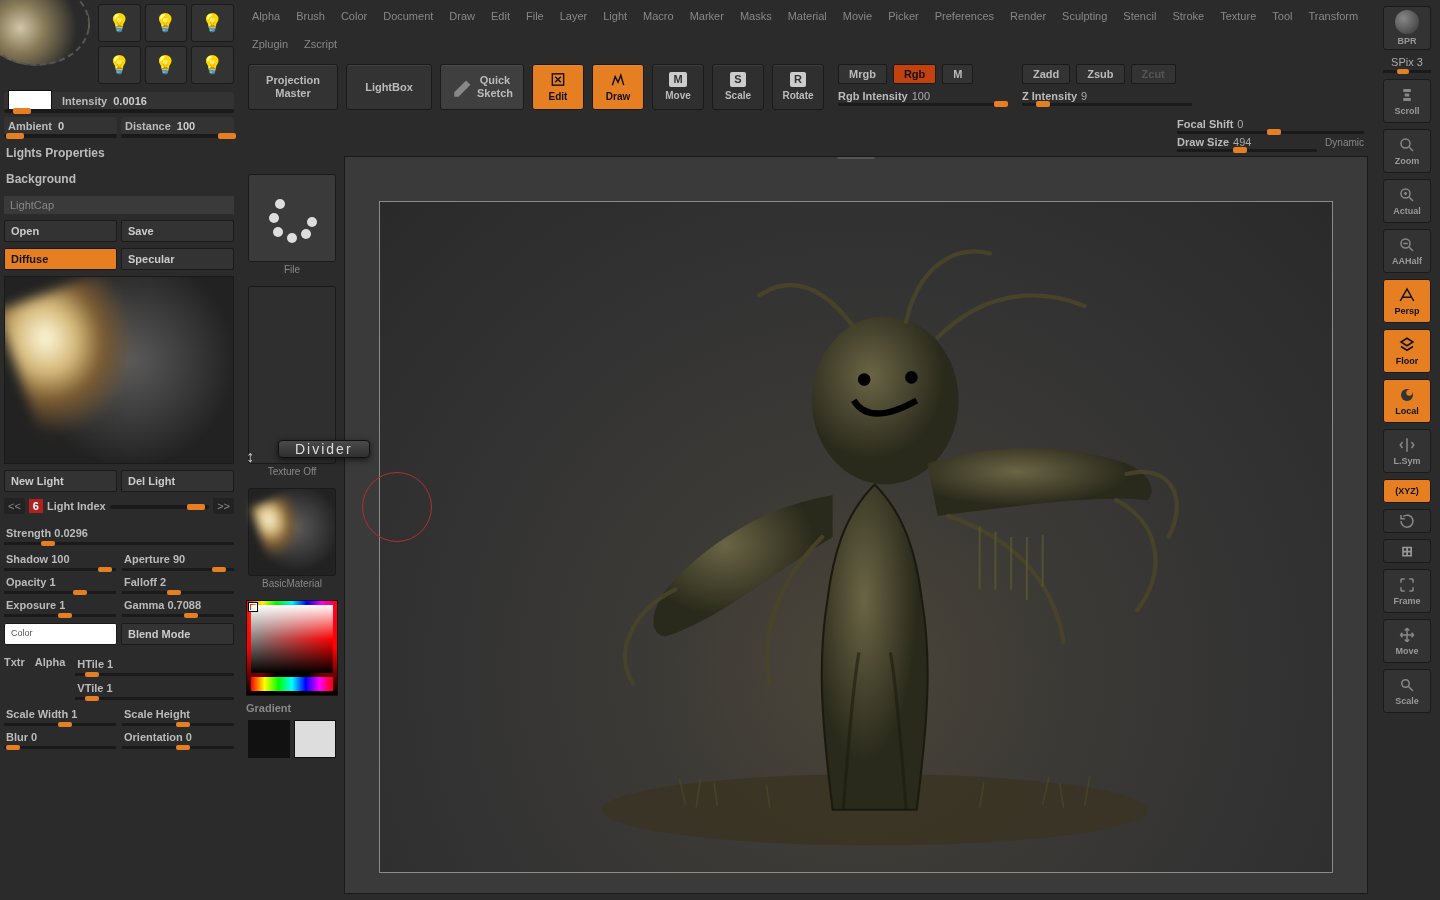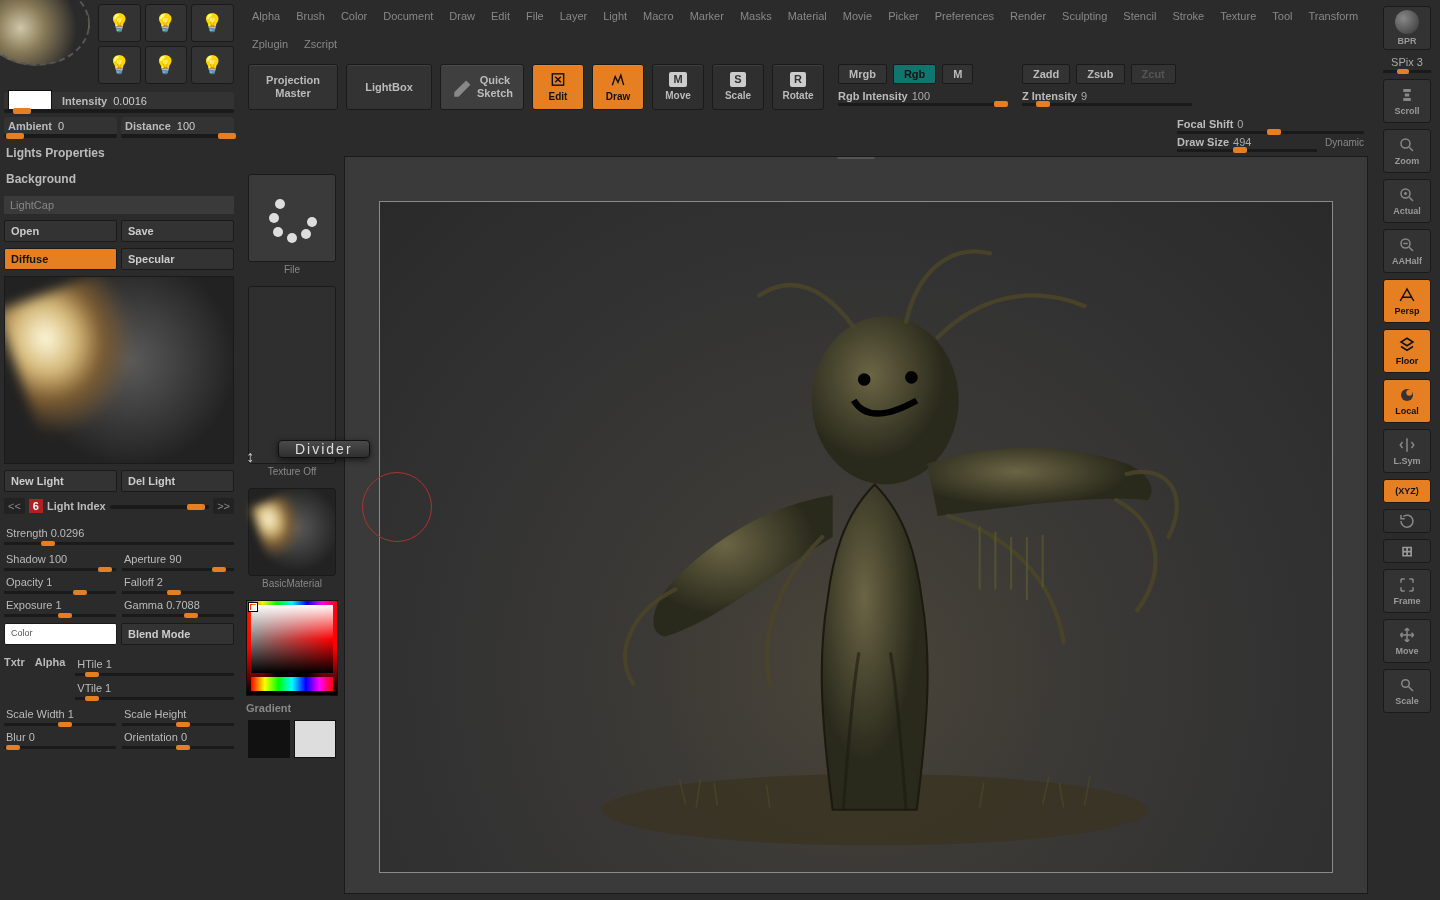--- a/index.html
+++ b/index.html
@@ -7,58 +7,58 @@
 .app{display:flex;height:100%;background:#282828}
 
 
 .left-panel{width:238px;background:#2b2b2b;display:flex;flex-direction:column;padding:4px;overflow:hidden}
 .lp-top{display:flex;gap:4px;margin-bottom:6px}
 .light-sphere{width:108px;height:84px;background:radial-gradient(circle at 35% 55%,#cfc6a8 0%,#887a58 30%,#2a2a2a 70%);border-radius:50%;border:2px dashed #555;position:relative;margin-top:-22px;margin-left:-22px}
 .bulb-grid{display:grid;grid-template-columns:repeat(3,1fr);grid-template-rows:repeat(2,1fr);gap:4px;flex:1;margin-left:4px}
 .bulb{height:38px;background:#333;border-radius:3px;display:flex;align-items:center;justify-content:center;color:#888;font-size:18px;border:1px solid #1a1a1a}
 .slider-row{display:flex;align-items:center;gap:6px;margin:2px 0;height:18px;position:relative;padding:2px 4px;border-radius:3px;background:#333}
 .slider-row label{font-weight:bold;color:#bbb}
-.slider-row .val{font-weight:normal;color:#ccc}
+.slider-row .val{font-weight:bold;color:#ccc}
 .slider-bar{position:absolute;left:0;right:0;bottom:-3px;height:4px;background:#1a1a1a;border-radius:2px}
 .slider-thumb{position:absolute;width:18px;height:6px;background:#e67e22;border-radius:2px;bottom:-4px}
 .color-chip{width:44px;height:22px;background:#fff;border:1px solid #111;margin-right:4px}
 .two-col{display:flex;gap:4px;margin:3px 0}
 .two-col>*{flex:1}
 .section-header{font-weight:bold;color:#bbb;padding:6px 2px;font-size:12px}
 .lightcap-hdr{background:#3a3a3a;color:#888;padding:3px 6px;font-size:11px;margin-top:4px;margin-bottom:3px}
 .btn-sm{background:#333;color:#ccc;padding:4px 6px;border-radius:2px;text-align:left;border:1px solid #1a1a1a;font-size:11px;font-weight:bold}
 .btn-sm.active{background:#e67e22;color:#111}
 .lightcap-sphere{width:100%;height:188px;background:radial-gradient(circle at 55% 45%,#5a5a5a 0%,#222 65%);border:1px solid #1a1a1a;margin:3px 0;position:relative;overflow:hidden}
 .lightcap-sphere::before{content:"";position:absolute;left:5%;top:5%;width:55%;height:75%;background:radial-gradient(ellipse at 30% 30%,#fffbe0 0%,#d5b878 25%,#7a5a30 45%,transparent 70%);filter:blur(6px);transform:rotate(-20deg)}
 .lightidx{display:flex;align-items:center;gap:4px;margin:3px 0}
 .lightidx .arrow{background:#222;padding:2px 4px;color:#888;border-radius:2px}
 .lightidx .idx-num{background:#b02020;color:#fff;padding:1px 4px;font-weight:bold}
 .lightidx .idx-label{font-weight:bold;color:#bbb}
 .param-grid{display:grid;grid-template-columns:1fr 1fr;gap:3px 6px;margin-top:6px}
-.param{position:relative;font-weight:normal;color:#bbb;padding:2px 2px 6px}
+.param{position:relative;font-weight:bold;color:#bbb;padding:2px 2px 6px}
 .param .pbar{position:absolute;left:0;right:0;bottom:0;height:3px;background:#1a1a1a}
 .param .pthumb{position:absolute;width:14px;height:5px;background:#e67e22;bottom:-1px;border-radius:2px}
 .txtr-row{display:flex;gap:10px;margin-top:8px}
 .txtr-row .tlabel{font-weight:bold;color:#bbb}
 
 
 .center{flex:1;display:flex;flex-direction:column;background:#2b2b2b}
 .menu-bar{display:flex;gap:16px;padding:10px 14px;color:#888;font-size:11px;flex-wrap:wrap}
 .menu-bar span{cursor:pointer}
 .toolbar{display:flex;align-items:flex-start;gap:8px;padding:4px 10px 8px;flex-wrap:wrap}
 .tool-big{background:#333;border:1px solid #1a1a1a;border-radius:3px;padding:6px 10px;height:46px;display:flex;align-items:center;justify-content:center;color:#bbb;font-size:11px;font-weight:bold;text-align:center;line-height:13px;box-shadow:inset 0 1px 0 rgba(255,255,255,.07)}
 .tool-big.dark{background:#3f3f3f}
 .tool-big.icon{width:52px;flex-direction:column;gap:2px}
 .tool-big.icon.active{background:#e67e22;color:#111}
 .tool-big.icon svg{width:20px;height:20px}
 .tool-big .sub{font-size:10px;font-weight:bold}
 .mode-toggle-group{display:flex;flex-direction:column;gap:6px;margin-left:6px}
 .mode-row{display:flex;gap:6px;align-items:center}
 .mode-btn{background:#333;color:#bbb;padding:3px 10px;border-radius:2px;border:1px solid #1a1a1a;font-weight:bold;font-size:11px}
-.mode-btn.active{background:#0f766e;color:#111}
+.mode-btn.active{background:#c2410c;color:#111}
 .mode-btn.disabled{color:#555}
 .slider-inline{display:flex;align-items:center;gap:4px;position:relative;min-width:170px}
 .slider-inline .track{position:absolute;left:0;right:0;bottom:-4px;height:3px;background:#1a1a1a}
 .slider-inline .thumb{position:absolute;width:14px;height:6px;background:#e67e22;bottom:-5px;border-radius:2px}
 .slider-inline label{font-weight:bold;color:#bbb}
 .right-controls{display:flex;flex-direction:column;gap:6px;margin-left:auto}
 .right-controls .label-only{font-weight:normal;color:#888;font-size:10px;text-align:right}
 
 .workspace{flex:1;display:flex;gap:4px;padding:0 6px 6px;overflow:hidden}
 .brush-col{width:96px;display:flex;flex-direction:column;gap:6px;align-items:center}

